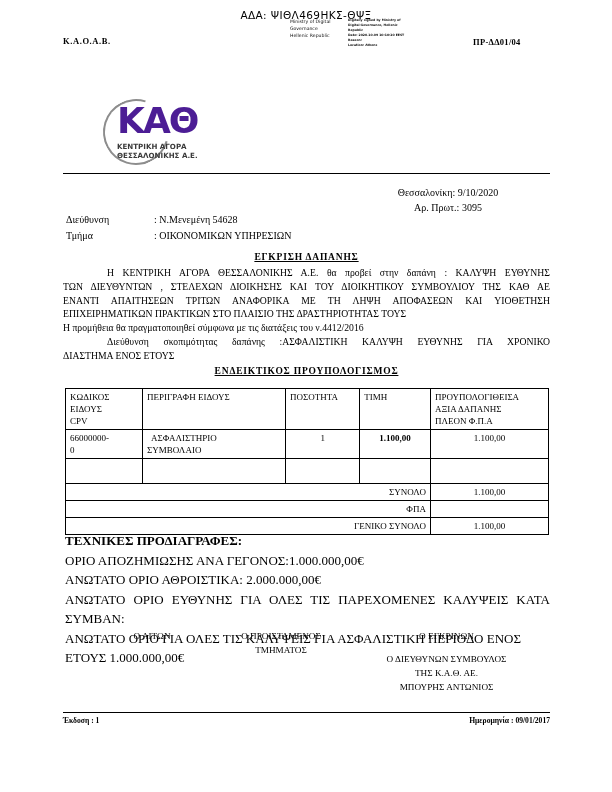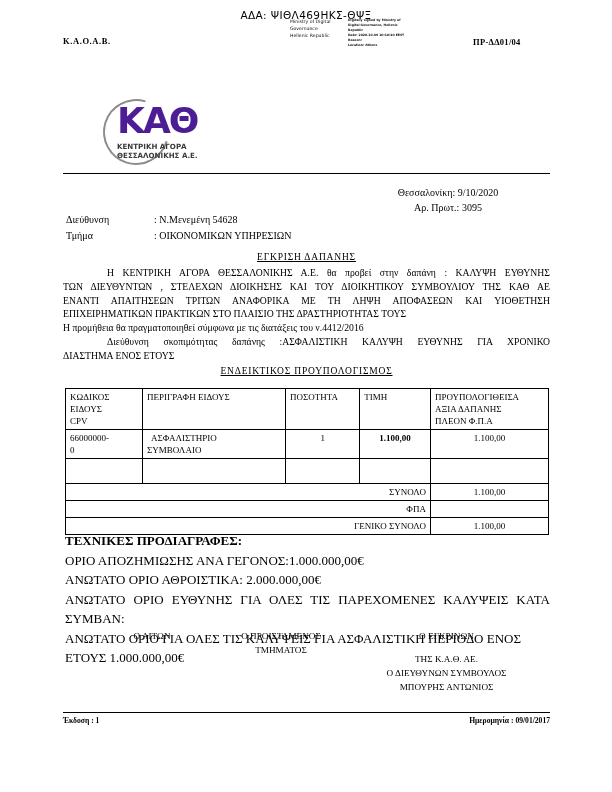--- a/index.html
+++ b/index.html
@@ -139,21 +139,21 @@
   }
   .addr .row {
     display: flex;
   }
   .addr .lbl { width: 88px; }
 
   
   .sec-title {
     text-align: center;
     font-size: 9.5px;
-    font-weight: normal;
+    font-weight: bold;
     text-decoration: underline;
     letter-spacing: 0.8px;
   }
   #approval-title { position: absolute; top: 252px; left: 63px; width: 487px; }
 
   .body-text {
     position: absolute;
     left: 63px;
     top: 266px;
     width: 487px;
@@ -379,22 +379,22 @@
   <div class="sign-row">
     <div class="sign-col sc1">Ο ΑΙΤΩΝ</div>
     <div class="sign-col sc2">
       <div>Ο ΠΡΟΙΣΤΑΜΕΝΟΣ</div>
       <div>ΤΜΗΜΑΤΟΣ</div>
     </div>
     <div class="sign-col sc3">Ο ΕΓΚΡΙΝΩΝ</div>
   </div>
 
   <div class="approver">
+    <div>Ο ΔΙΕΥΘΥΝΩΝ ΣΥΜΒΟΥΛΟΣ</div>
     <div>ΤΗΣ Κ.Α.Θ. ΑΕ.</div>
-    <div>Ο ΔΙΕΥΘΥΝΩΝ ΣΥΜΒΟΥΛΟΣ</div>
     <div>ΜΠΟΥΡΗΣ ΑΝΤΩΝΙΟΣ</div>
   </div>
 
   <div class="foot-rule"></div>
   <div class="foot">
     <span>Έκδοση : 1</span>
     <span>Ημερομηνία : 09/01/2017</span>
   </div>
 
 </div>

